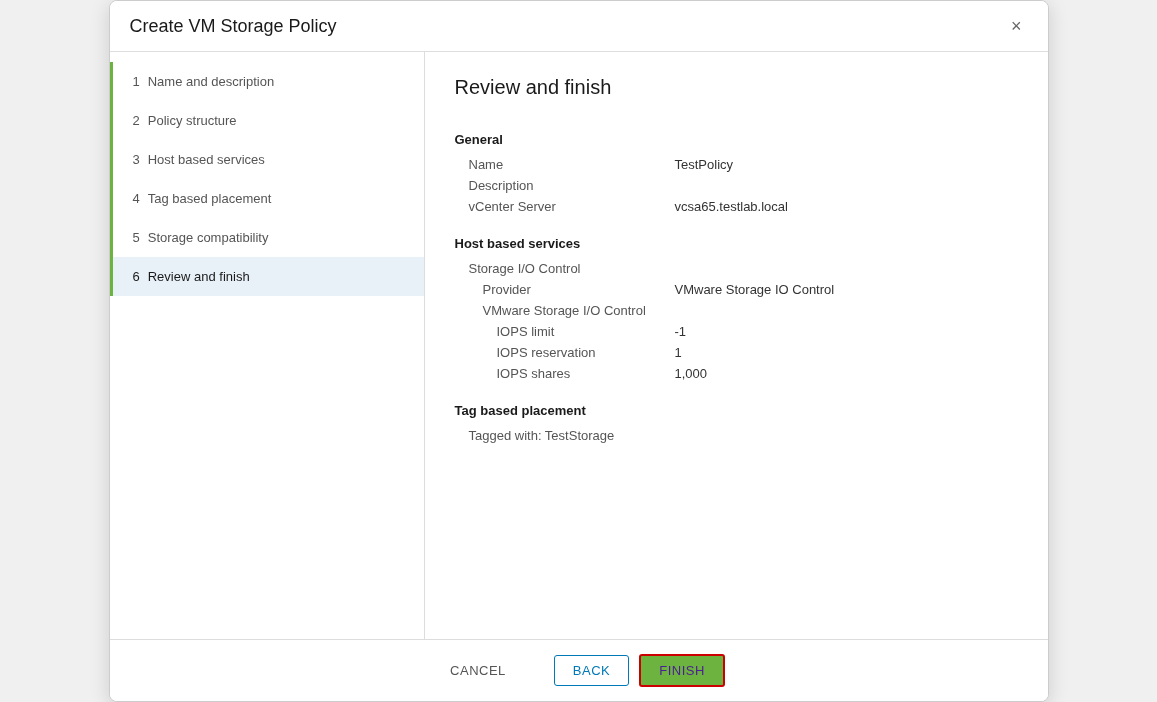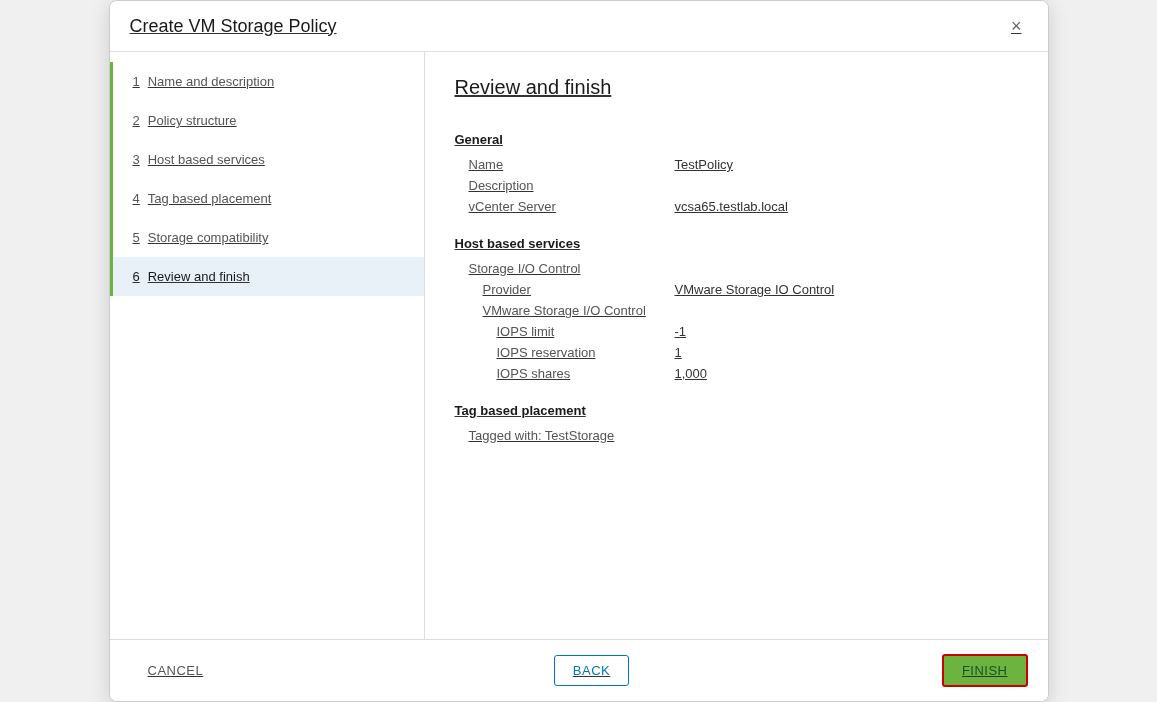--- a/index.html
+++ b/index.html
@@ -17,21 +17,20 @@
       width: 940px;
       height: 702px;
       background: #fff;
       border: 1px solid #ccc;
       border-radius: 8px;
       display: flex;
       flex-direction: column;
       box-shadow: 0 4px 20px rgba(0,0,0,0.15);
       overflow: hidden;
       position: relative;
-      text-decoration: underline;
     }
     .dialog-header {
       display: flex;
       align-items: center;
       justify-content: space-between;
       padding: 14px 20px;
       border-bottom: 1px solid #ddd;
       background: #fff;
     }
     .dialog-title {
@@ -125,24 +124,25 @@
     .info-label.indent3 {
       padding-left: 42px;
     }
     .info-value {
       color: #333;
       flex: 1;
     }
     .dialog-footer {
       display: flex;
       align-items: center;
-      justify-content: space-between;
+      justify-content: center;
       padding: 14px 20px;
       border-top: 1px solid #ddd;
       background: #fff;
+      gap: 10px;
     }
     .btn {
       padding: 7px 18px;
       font-size: 13px;
       border-radius: 3px;
       cursor: pointer;
       border: 1px solid transparent;
       font-weight: 500;
       letter-spacing: 0.5px;
       text-transform: uppercase;
@@ -154,21 +154,21 @@
     }
     .btn-back {
       background: #fff;
       border: 1px solid #0079b8;
       color: #0079b8;
       margin-left: 20px;
     }
     .btn-finish {
       background: #6db33f;
       border: 2px solid #c00;
-      color: #14532d;
+      color: #4c1d95;
     }
   </style>
 </head>
 <body>
 
 <div class="dialog">
   <div class="dialog-header">
     <span class="dialog-title">Create VM Storage Policy</span>
     <button class="close-btn">×</button>
   </div>

